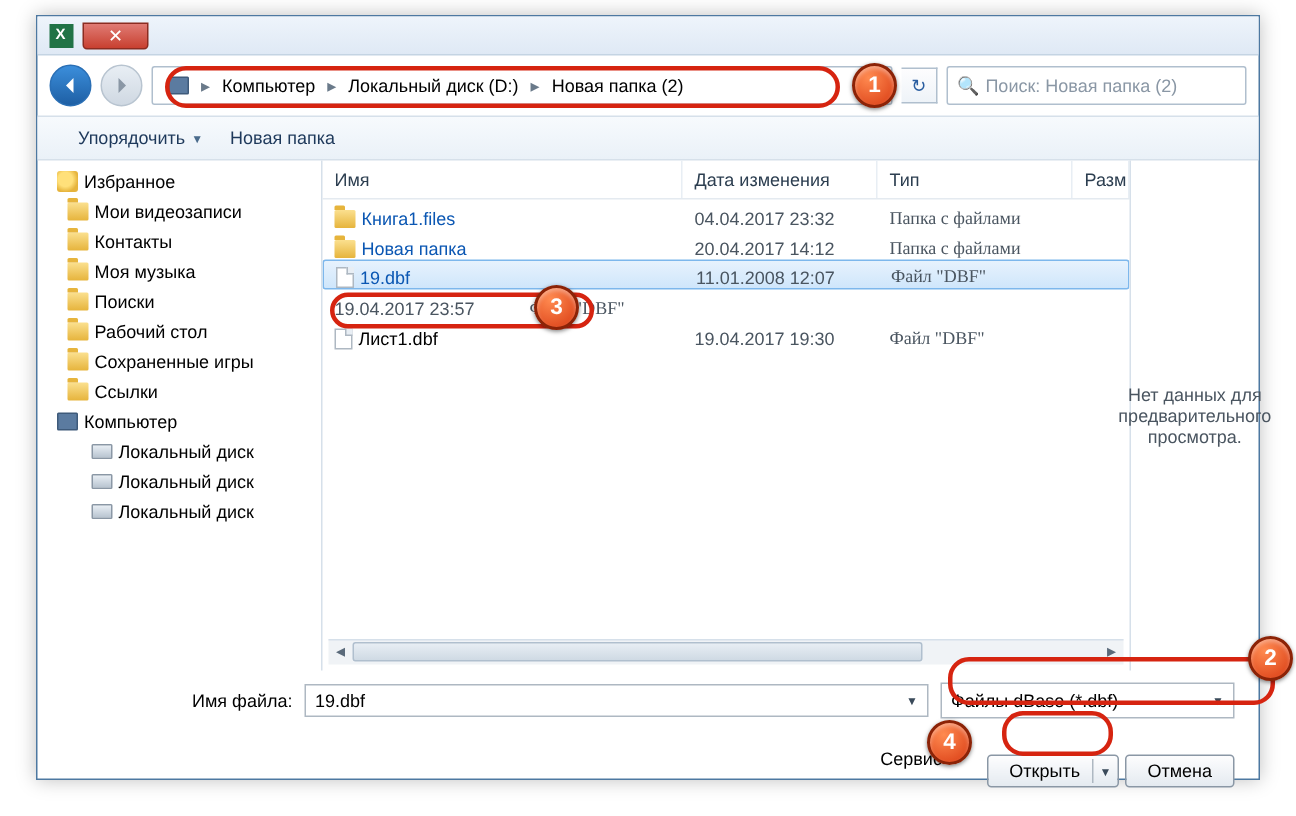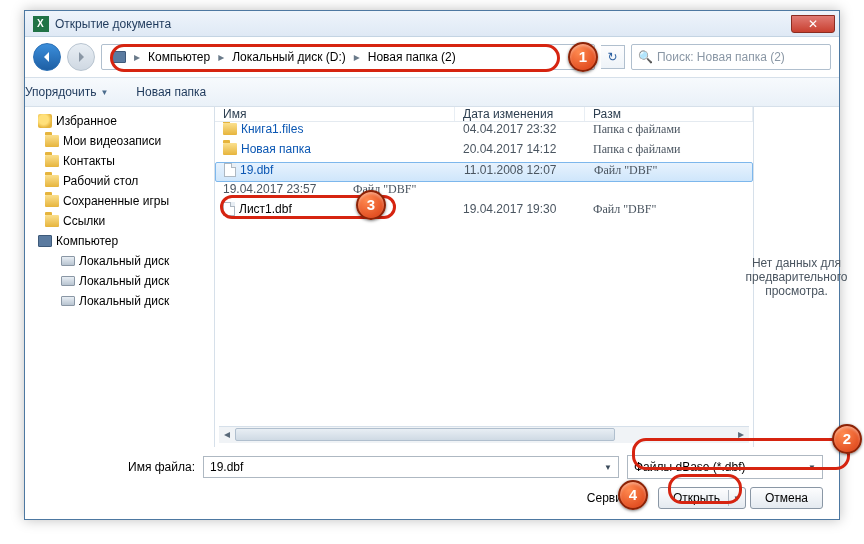--- a/index.html
+++ b/index.html
@@ -18,77 +18,76 @@
 .navbtn svg { fill: #fff; }
 .navbtn.disabled { background: linear-gradient(#e8eef4,#cfd8e2); border-color: #b8c4d0; }
 .navbtn.disabled svg { fill: #8a97a5; }
 .crumbwrap { flex: 1; height: 26px; border: 1px solid #b0bfce; background: #fff; display: flex; align-items: center; padding-left: 4px; gap: 0; overflow: hidden; border-radius: 2px; position: relative; }
 .crumbwrap .seg { padding: 0 6px; display: flex; align-items: center; height: 100%; }
 .crumbwrap .sep { color: #6a7a8a; padding: 0 2px; }
 .refreshbtn { width: 24px; height: 24px; border: 1px solid #b0bfce; border-left: none; display: flex; align-items: center; justify-content: center; background: linear-gradient(#fdfdfe,#eef3f8); color:#2a5ea0; }
 .searchbox { width: 200px; height: 26px; border: 1px solid #b0bfce; background: #fff; display: flex; align-items: center; padding: 0 6px; color: #8a97a5; border-radius:2px; }
 .searchbox .mag { margin-right: 4px; color:#8a97a5; }
 
-.toolbar { height: 30px; border-top: 1px solid #d6e0ea; border-bottom: 1px solid #d6e0ea; background: linear-gradient(#f7fafd,#eaf1f8); display: flex; align-items: center; padding: 0 0; gap: 28px; }
+.toolbar { height: 30px; border-top: 1px solid #d6e0ea; border-bottom: 1px solid #d6e0ea; background: linear-gradient(#f7fafd,#eaf1f8); display: flex; align-items: center; padding: 0 27px; gap: 18px; }
 .toolbtn { color: #1e395b; display: flex; align-items: center; gap: 4px; }
 .toolbtn .tri { font-size: 8px; color:#4a6b8c; }
 
 .main { display: flex; height: 340px; }
 .sidebar { width: 190px; border-right: 1px solid #d6e0ea; overflow: hidden; padding-top: 4px; }
 .tree-item { display: flex; align-items: center; height: 20px; padding-left: 20px; gap: 4px; white-space: nowrap; overflow: hidden; }
 .tree-item.l0 { padding-left: 13px; }
 .tree-item.l2 { padding-left: 36px; }
 .fav-icon { width:14px; height:14px; background: radial-gradient(circle at 40% 40%, #ffe07a 40%, #e6b43c 70%); border-radius:2px; position:relative; }
 .folder-icon { width:14px; height:12px; background: linear-gradient(#fbe08f,#e6b43c); border-radius:1px; position:relative; }
 .folder-icon::before{content:"";position:absolute;top:-3px;left:0;width:7px;height:3px;background:#e6b43c;border-radius:1px 1px 0 0;}
 .comp-icon { width:14px; height:12px; background:#5b7ba0; border:1px solid #3e5a7a; border-radius:1px; }
 .drive-icon { width:14px; height:10px; background: linear-gradient(#e8eef4,#b8c4d0); border:1px solid #8a97a5; border-radius:1px; }
 
 .filearea { flex: 1; display: flex; }
 .filelist { flex:1; display:flex; flex-direction:column; }
-.cols { display: flex; height: 15px; border-bottom: 1px solid #e4eaf0; align-items: center; color:#2c3e50; }
+.cols { display: flex; height: 26px; border-bottom: 1px solid #e4eaf0; align-items: center; color:#2c3e50; }
 .cols > div { padding-left: 8px; border-right:1px solid #e8eef4; height:100%; display:flex; align-items:center; }
 .c-name { width: 240px; } .c-date { width: 130px; } .c-type { width: 130px; } .c-size { flex:1; }
 .rows { flex:1; overflow:hidden; }
-.row { display:flex; height:20px; align-items:flex-start; }
+.row { display:flex; height:20px; align-items:flex-end; }
 .row.sel { background: linear-gradient(#e7f2fd,#cfe6fb); border:1px solid #7db7ec; border-radius:2px; }
 .row > div { padding-left: 8px; }
 .row .rn { width:240px; display:flex; align-items:center; gap:4px; }
 .row .rd { width:130px; color:#4a5560; } .row .rt { width:130px; color:#4a5560;font-family:Liberation Serif, serif; }
 .file-icon { width:12px; height:14px; background:#fff; border:1px solid #aeb8c2; position:relative; }
 .file-icon::after{content:"";position:absolute;right:-1px;top:-1px;width:4px;height:4px;background:#e8eef4;border-left:1px solid #aeb8c2;border-bottom:1px solid #aeb8c2;}
 .link-blue { color:#0b57b3; }
 .hscroll { height:17px; background:#f0f3f6; border-top:1px solid #d6e0ea; margin:0 4px 4px 4px; position:relative; }
 .hscroll .thumb{position:absolute;left:16px;top:1px;width:380px;height:13px;background:linear-gradient(#e8eef4,#cfdae4);border:1px solid #b0bfce;border-radius:2px;}
 .hscroll .arr{position:absolute;top:0;width:16px;height:16px;text-align:center;color:#5a6a7a;}
 .preview { width:86px; border-left:1px solid #d6e0ea; display:flex; align-items:center; justify-content:center; text-align:center; color:#4a5560; padding:0 4px; }
 
 .bottom { padding: 8px 16px 0 16px; }
 .fname-row { display:flex; align-items:center; gap:8px; margin-bottom:8px; }
 .fname-lbl { width: 154px; text-align:right; }
 .fname-inp { flex:1; height:22px; border:1px solid #aeb8c2; padding:0 6px; display:flex; align-items:center; background:#fff; }
 .ftype { width:196px; height:24px; border:1px solid #aeb8c2; display:flex; align-items:center; padding:0 6px; justify-content:space-between; background:#fff; }
 .act-row { display:flex; justify-content:flex-end; align-items:center; gap:4px; }
 .svc { display:flex; align-items:center; gap:4px; margin-right: 14px; }
-.btn { height:22px; border:1px solid #8a97a5; background:linear-gradient(#fdfdfe,#e4eaf0); padding:0 14px; display:flex; align-items:center; border-radius:3px; }
+.btn { height:22px; border:1px solid #8a97a5; background:linear-gradient(#fdfdfe,#e4eaf0); padding:0 14px; display:flex; align-items:center; border-radius:3px;margin-top:16px; }
 .btn.split { padding-right:4px; }
 .btn.split .sep2{width:1px;height:16px;background:#aeb8c2;margin:0 4px 0 8px;}
 .ddarr{font-size:8px;color:#3a4a5a;}
 
 .marker { position:absolute; width:30px; height:30px; border-radius:50%; background: radial-gradient(circle at 35% 30%, #ff8a50, #d83a12); border:2px solid #8b2307; color:#fff; font:bold 15px/26px Arial; text-align:center; box-shadow: inset 0 2px 3px rgba(255,255,255,.4), 0 1px 3px rgba(0,0,0,.5); z-index:10;}
 .ring { position:absolute; border:3px solid #d62410; border-radius: 14px; z-index:9; pointer-events:none; }
 </style>
 </head>
 <body>
 
 <div class="window">
 
   <div class="titlebar">
     <div class="excel-icon"></div>
-    <div class="title-text">Открытие документа</div>
     <div class="closebtn">✕</div>
   </div>
 
   <div class="addrbar">
     <div class="navbtn">
         <svg width="12" height="12" viewBox="0 0 12 12">
           <path d="M8 1L3 6l5 5z"></path>
         </svg>
       </div>
     <div class="navbtn disabled">
@@ -132,20 +131,28 @@
       <div class="tree-item">
           <span class="folder-icon"></span>
           <span>Мои видеозаписи</span>
         </div>
       <div class="tree-item">
           <span class="folder-icon"></span>
           <span>Контакты</span>
         </div>
       <div class="tree-item">
           <span class="folder-icon"></span>
+          <span>Моя музыка</span>
+        </div>
+      <div class="tree-item">
+          <span class="folder-icon"></span>
+          <span>Поиски</span>
+        </div>
+      <div class="tree-item">
+          <span class="folder-icon"></span>
           <span>Рабочий стол</span>
         </div>
       <div class="tree-item">
           <span class="folder-icon"></span>
           <span>Сохраненные игры</span>
         </div>
       <div class="tree-item">
           <span class="folder-icon"></span>
           <span>Ссылки</span>
         </div>
@@ -165,20 +172,21 @@
           <span class="drive-icon"></span>
           <span>Локальный диск</span>
         </div>
     </div>
 
     <div class="filearea">
       <div class="filelist">
         <div class="cols">
           <div class="c-name">Имя</div>
           <div class="c-date">Дата изменения</div>
+          <div class="c-type">Тип</div>
           <div class="c-size">Разм</div>
         </div>
         <div class="rows" id="rows">
             <div class="row">
               <div class="rn">
                 <span class="folder-icon"></span>
                 <span class="link-blue">Книга1.files</span>
               </div>
               <div class="rd">04.04.2017 23:32</div>
               <div class="rt">Папка с файлами</div>

